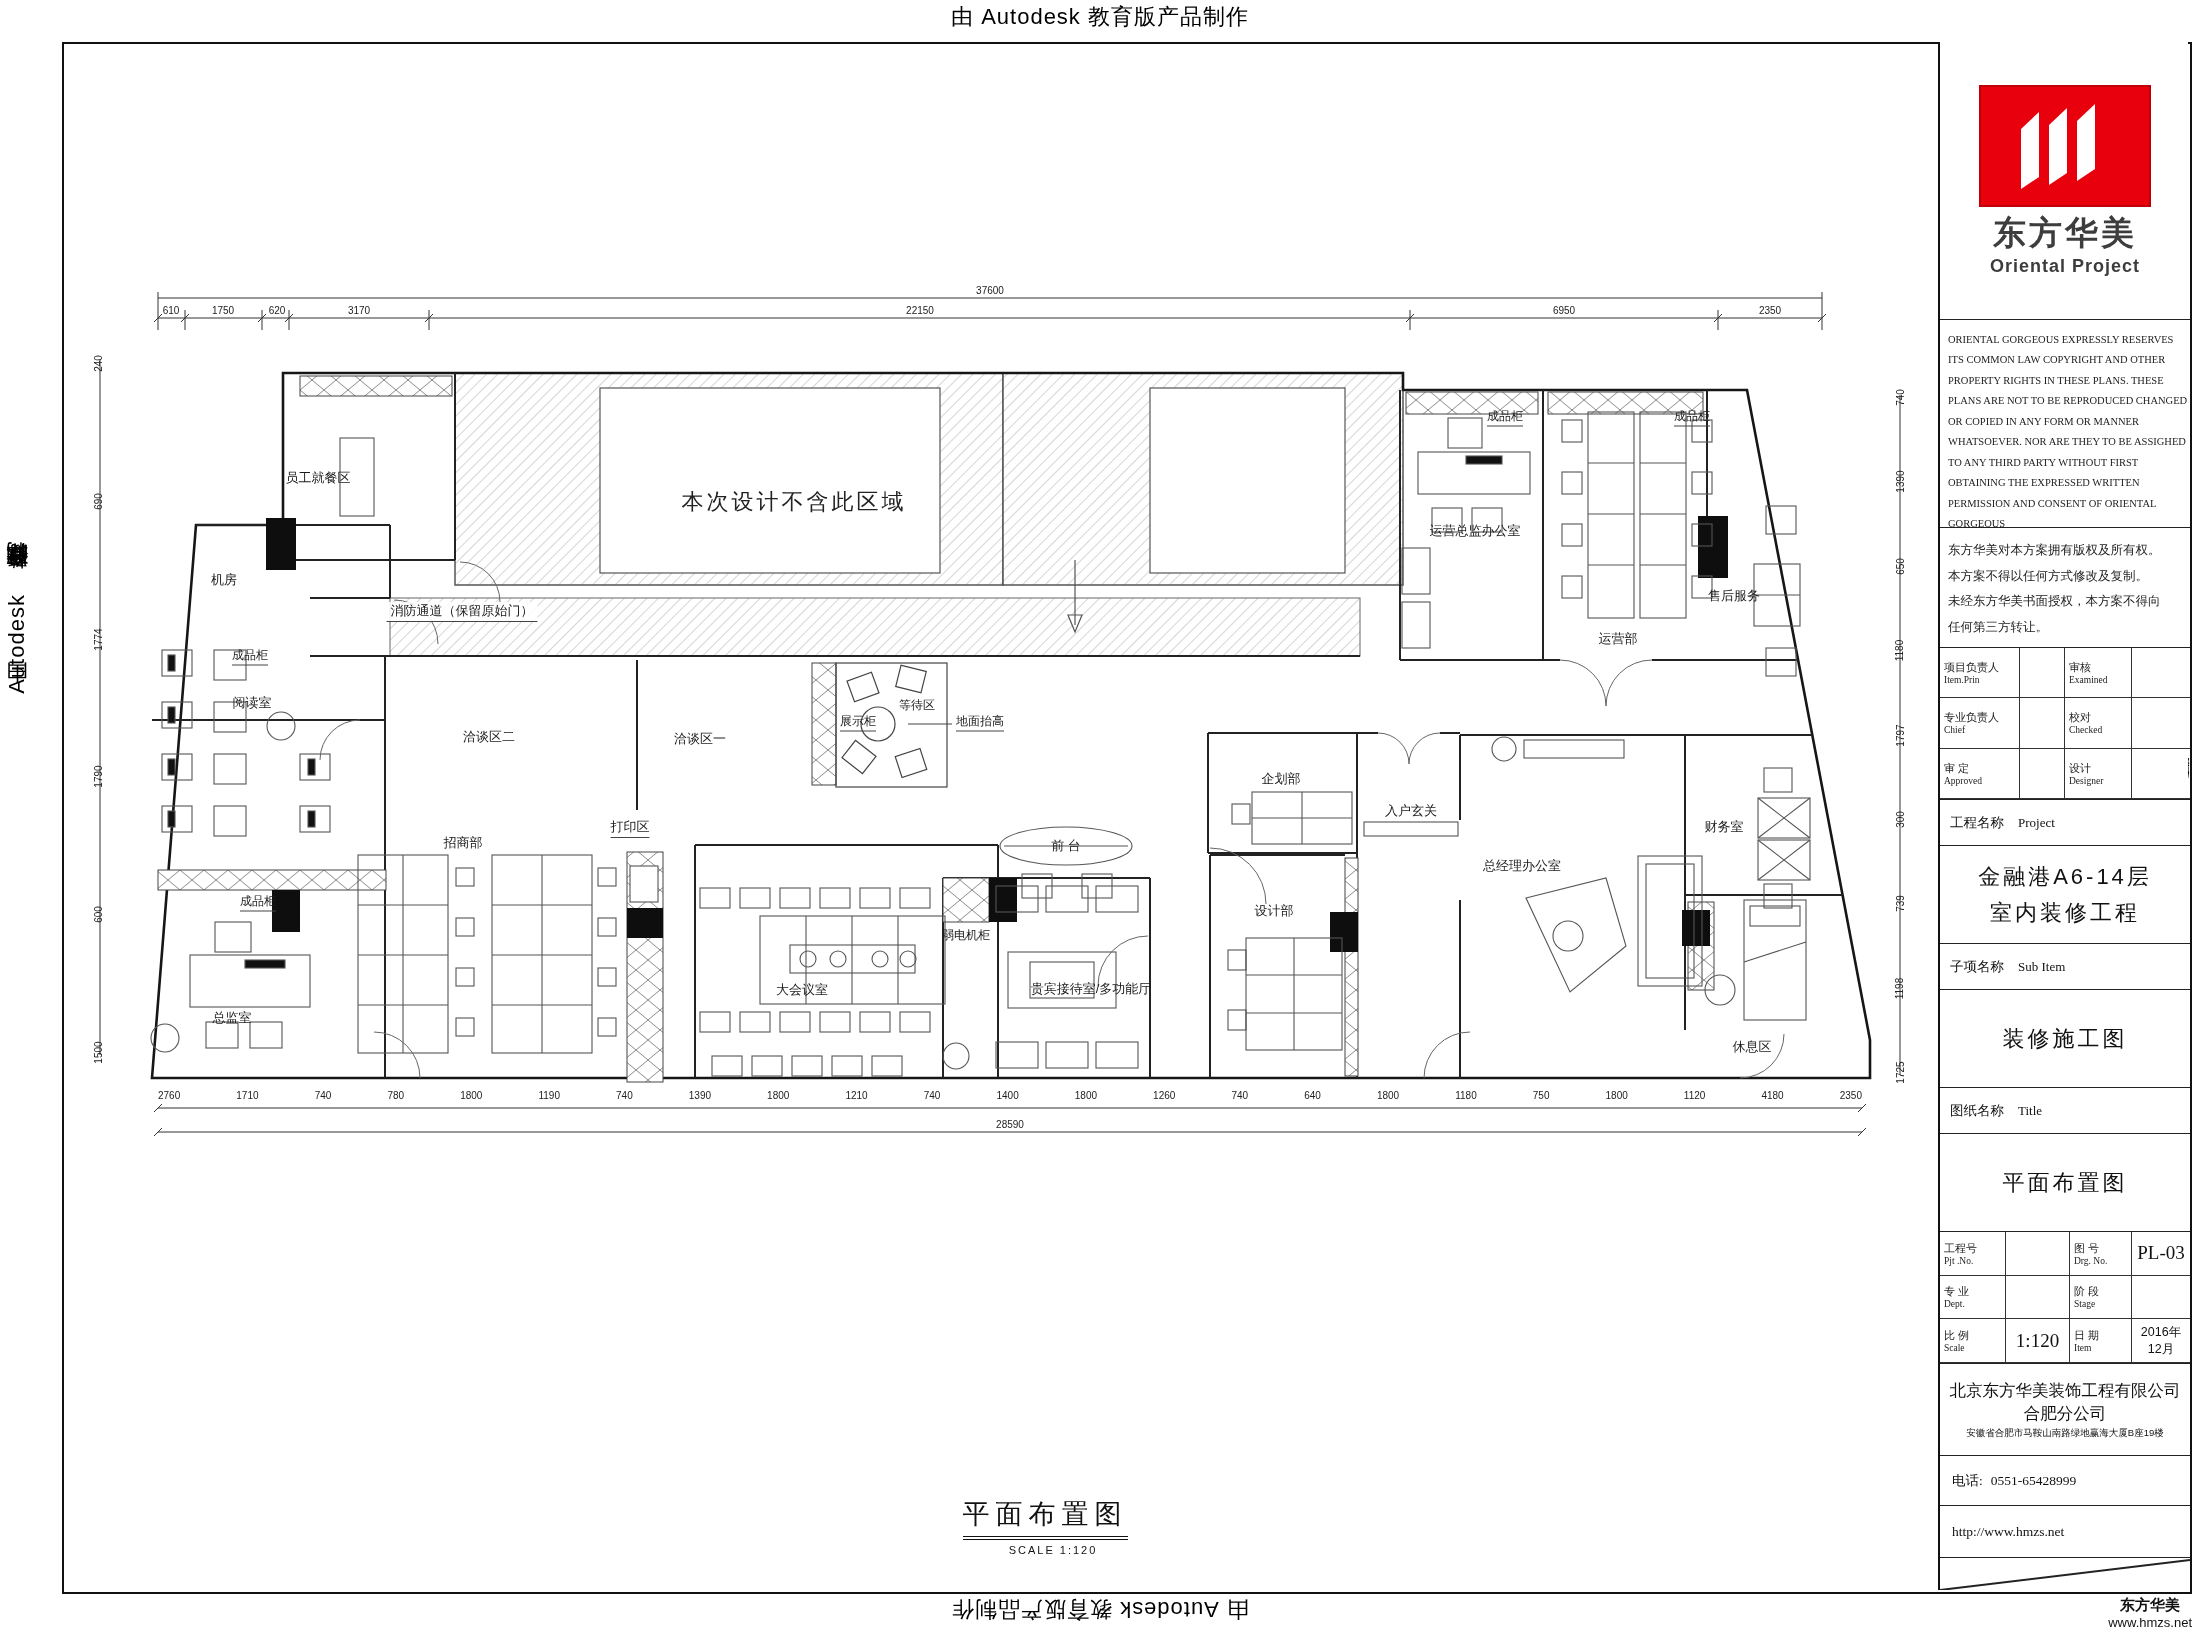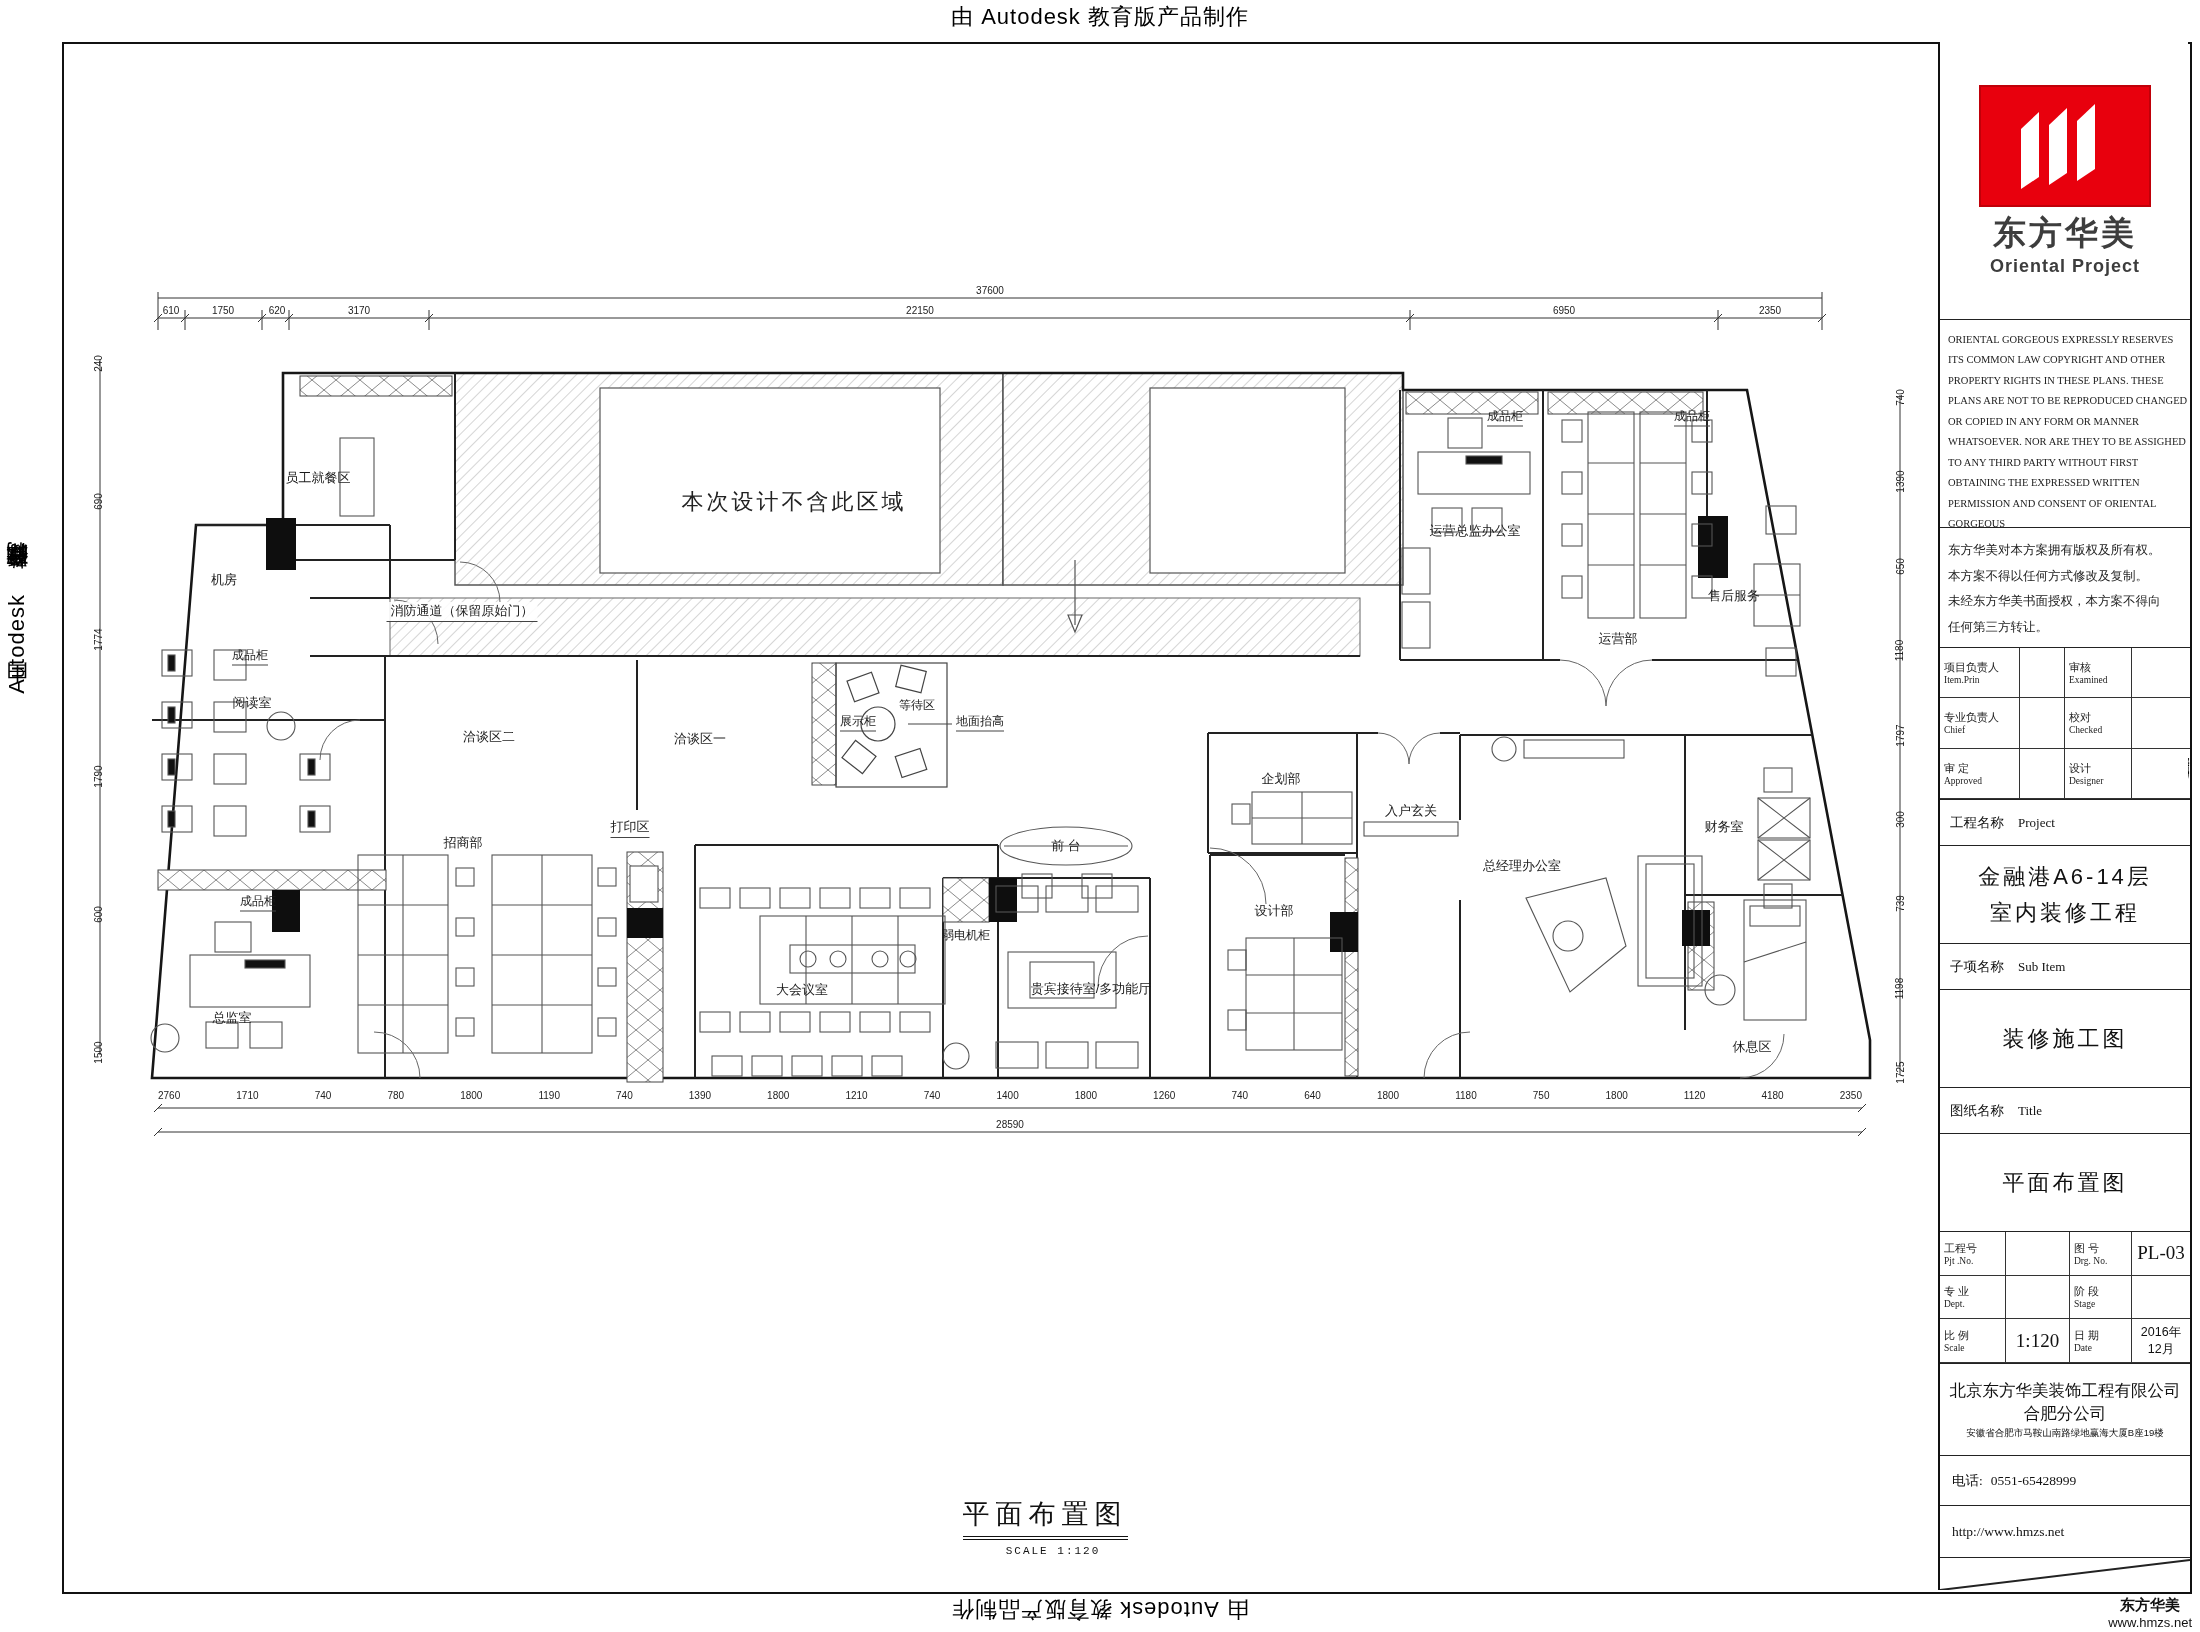--- a/index.html
+++ b/index.html
@@ -25,21 +25,21 @@
   
   .dim{font-size:10px;color:#222;text-align:center;}
   .dimrow{display:flex;justify-content:space-between;align-items:flex-end;}
   .dimrow span{white-space:nowrap;}
   .dimcol{display:flex;flex-direction:column;justify-content:space-between;align-items:center;}
   .dimcol span{transform:rotate(-90deg);white-space:nowrap;}
   .dimnum{position:absolute;transform:translate(-50%,-100%);font-size:10px;color:#222;white-space:nowrap;}
   
   .sheet-title{left:955px;top:1496px;width:180px;text-align:center;}
   .sheet-title .t{font-size:27px;letter-spacing:6px;border-bottom:4px double #111;padding-bottom:4px;display:inline-block;}
-  .sheet-title .s{font-size:11px;letter-spacing:2px;margin-top:6px;font-family:Liberation Mono, monospace;margin-left:16px;}
+  .sheet-title .s{font-size:11px;letter-spacing:2px;margin-top:6px;font-family:Liberation Sans, sans-serif;margin-left:16px;}
   
   .tb{left:1938px;top:42px;width:250px;height:1548px;border-left:2px solid #111;box-sizing:border-box;background:#fff;}
   .tb-sec{position:absolute;left:0;width:250px;border-bottom:1.5px solid #222;box-sizing:border-box;overflow:hidden;}
   .logo-wrap{display:flex;flex-direction:column;align-items:center;justify-content:center;height:100%;}
   .logo-cn{font-size:33px;font-weight:bold;color:#3d3d3d;letter-spacing:3px;margin-top:4px;}
   .logo-en{font-size:18px;font-weight:bold;color:#3d3d3d;letter-spacing:1px;}
   .copy-en{padding:10px 8px;font-family:"Liberation Serif",serif;font-size:10.5px;line-height:1.95;color:#222;}
   .copy-en span{display:block;white-space:nowrap;}
   .copy-cn{padding:10px 8px;font-size:12.5px;line-height:2.05;color:#222;}
   .copy-cn span{display:block;white-space:nowrap;}
@@ -531,21 +531,21 @@
       <div class="cell"></div>
       <div class="cell">
           <span class="cn">比 例</span>
           <span class="en">Scale</span>
         </div>
       <div class="cell">
           <span class="val">1:120</span>
         </div>
       <div class="cell">
           <span class="cn">日 期</span>
-          <span class="en">Date</span>
+          <span class="en">Item</span>
         </div>
       <div class="cell">
           <span class="val-sm">2016年12月</span>
         </div>
     </div>
   </div>
 
   <div class="tb-sec company" style="top:1322px;height:92px">
     <span class="n">北京东方华美装饰工程有限公司</span>
     <span class="n">合肥分公司</span>

